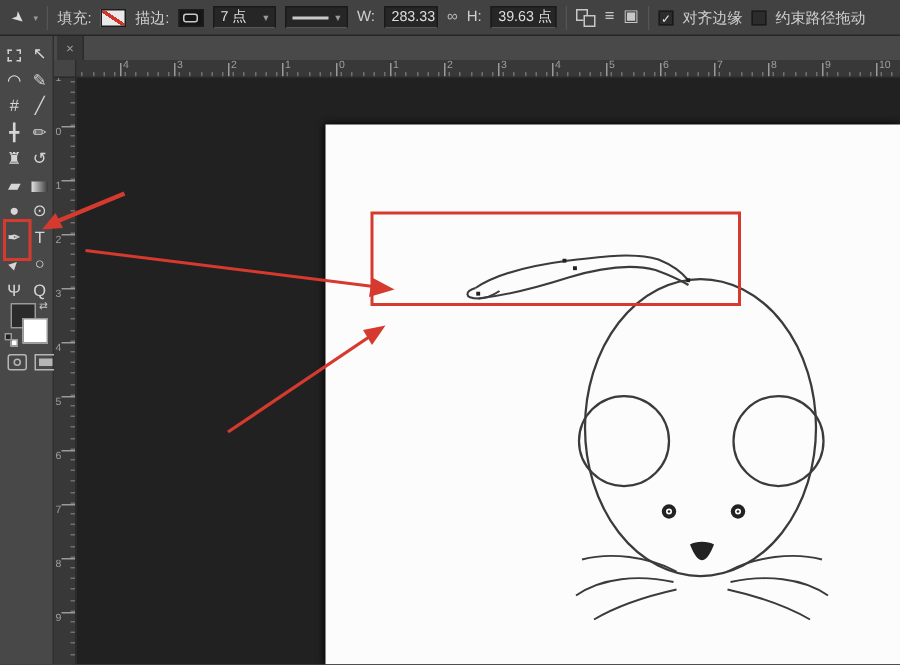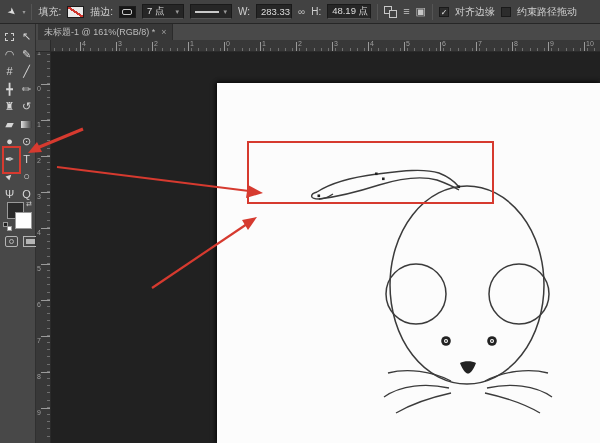--- a/index.html
+++ b/index.html
@@ -107,39 +107,38 @@
       <span class="style-line"></span>
       <span class="arrow">▾</span>
     </span>
     <span class="ob-label">W:</span>
     <span class="field" style="width:36px">
       <span>283.33</span>
     </span>
     <span class="link-icon">∞</span>
     <span class="ob-label">H:</span>
     <span class="field" style="width:44px">
-      <span>48.19 点</span>
+      <span>39.63 点</span>
     </span>
     <span class="sep"></span>
     <span class="ops-icon">
         <i></i>
         <i></i>
       </span>
     <span class="ob-icon">≡</span>
     <span class="ob-icon">▣</span>
     <span class="sep"></span>
     <span class="checkbox">✓</span>
     <span class="ob-label">对齐边缘</span>
     <span class="checkbox"></span>
     <span class="ob-label">约束路径拖动</span>
   </div>
 
   <div class="tabbar">
     <div class="doc-tab">
-      <span class="title">未标题-1 @ 161%(RGB/8) *</span>
       <span class="close">×</span>
     </div>
   </div>
 
   <div class="toolbar">
     <div id="tools">
         <span class="tool marquee"></span>
         <span class="tool">↖</span>
         <span class="tool">◠</span>
         <span class="tool">✎</span>

